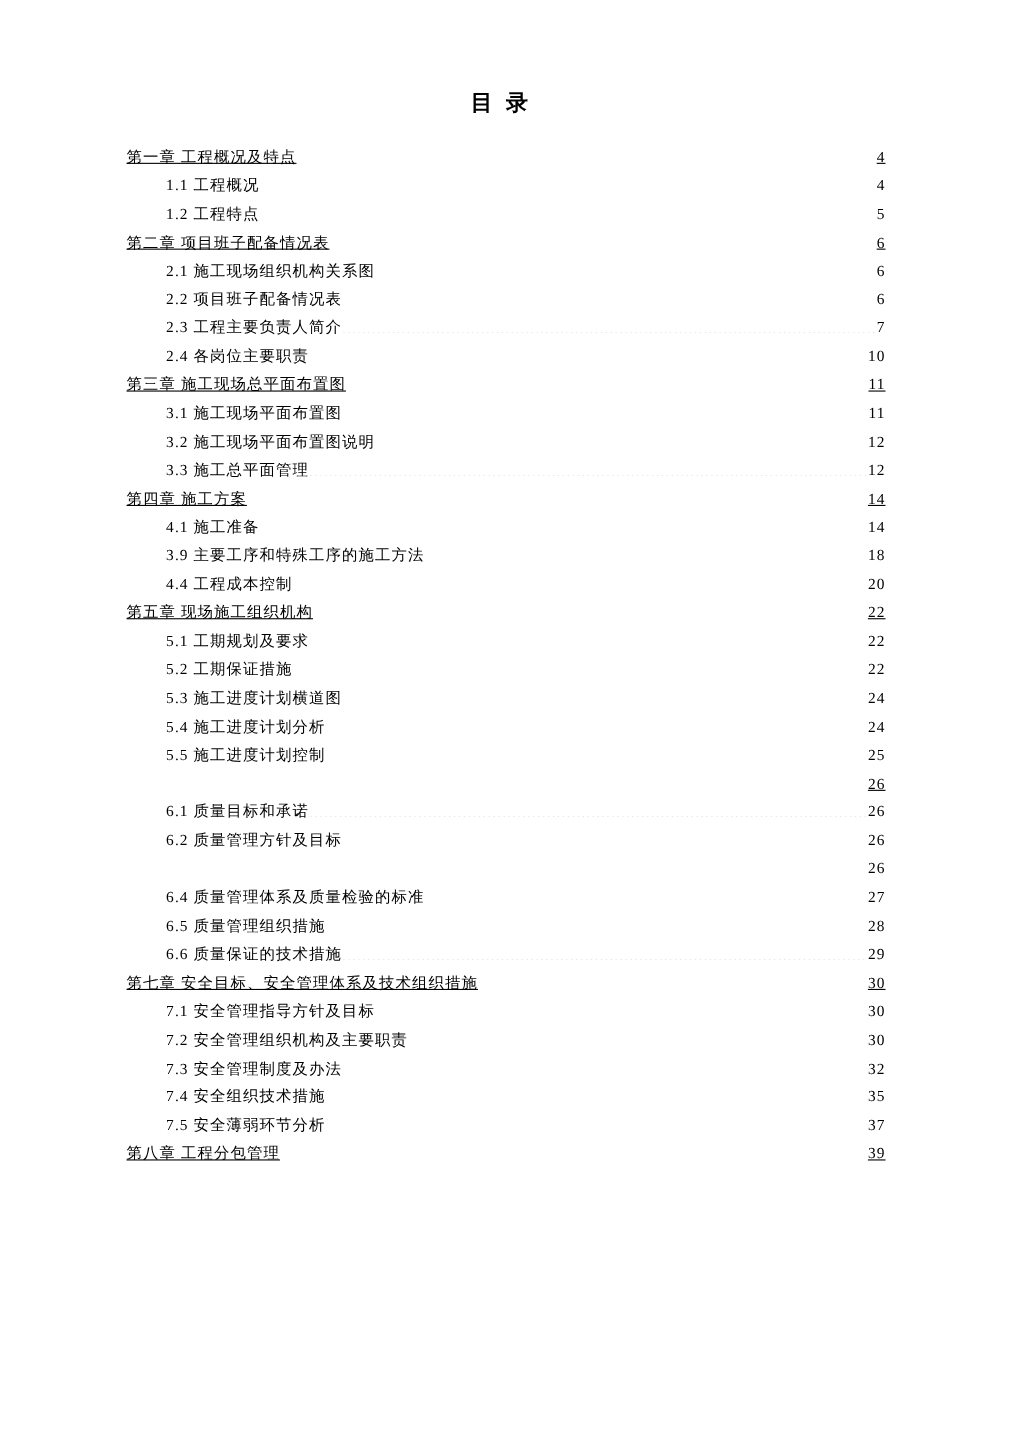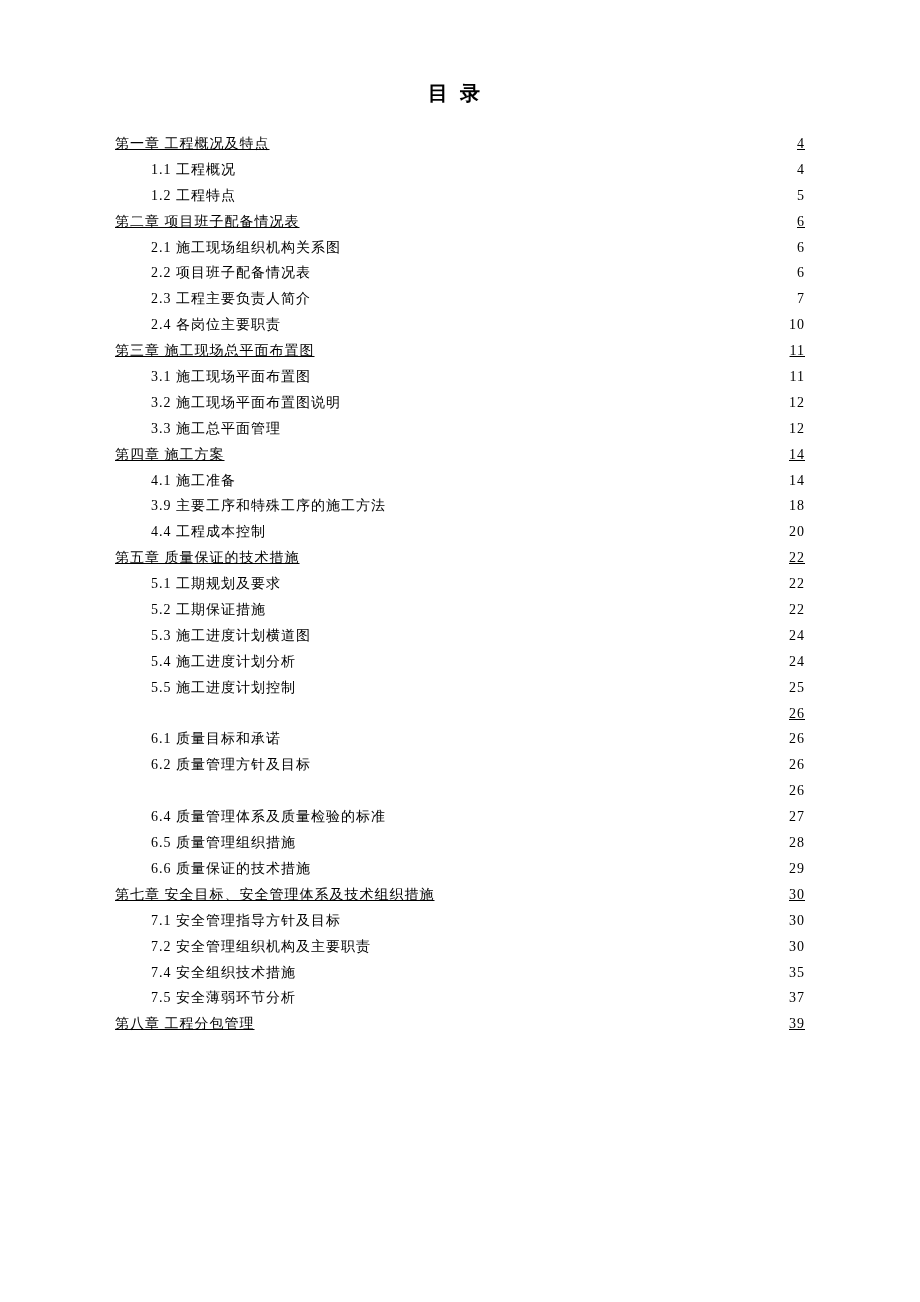--- a/index.html
+++ b/index.html
@@ -139,21 +139,21 @@
       <span class="toc-text">3.9 主要工序和特殊工序的施工方法</span>
       <span class="toc-dots"></span>
       <span class="toc-page">18</span>
     </div>
     <div class="toc-line level-2">
       <span class="toc-text">4.4 工程成本控制</span>
       <span class="toc-dots"></span>
       <span class="toc-page">20</span>
     </div>
     <div class="toc-line level-1">
-      <span class="toc-text">第五章 质量保证的技术措施</span>
+      <span class="toc-text">第五章 现场施工组织机构</span>
       <span class="toc-dots"></span>
       <span class="toc-page">22</span>
     </div>
     <div class="toc-line level-2">
       <span class="toc-text">5.1 工期规划及要求</span>
       <span class="toc-dots"></span>
       <span class="toc-page">22</span>
     </div>
     <div class="toc-line level-2">
       <span class="toc-text">5.2 工期保证措施</span>
@@ -215,20 +215,25 @@
     </div>
     <div class="toc-line level-2">
       <span class="toc-text">7.1 安全管理指导方针及目标</span>
       <span class="toc-dots"></span>
       <span class="toc-page">30</span>
     </div>
     <div class="toc-line level-2">
       <span class="toc-text">7.2 安全管理组织机构及主要职责</span>
       <span class="toc-dots"></span>
       <span class="toc-page">30</span>
+    </div>
+    <div class="toc-line level-2">
+      <span class="toc-text">7.3 安全管理制度及办法</span>
+      <span class="toc-dots"></span>
+      <span class="toc-page">32</span>
     </div>
     <div class="toc-line level-2">
       <span class="toc-text">7.4 安全组织技术措施</span>
       <span class="toc-dots"></span>
       <span class="toc-page">35</span>
     </div>
     <div class="toc-line level-2">
       <span class="toc-text">7.5 安全薄弱环节分析</span>
       <span class="toc-dots"></span>
       <span class="toc-page">37</span>

